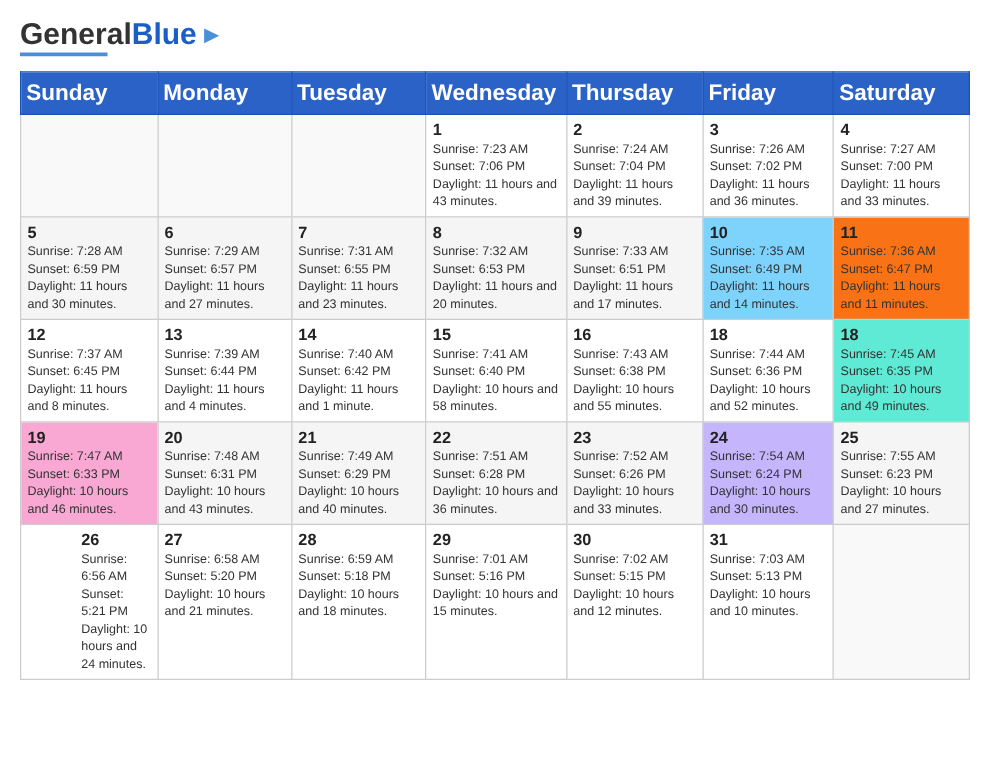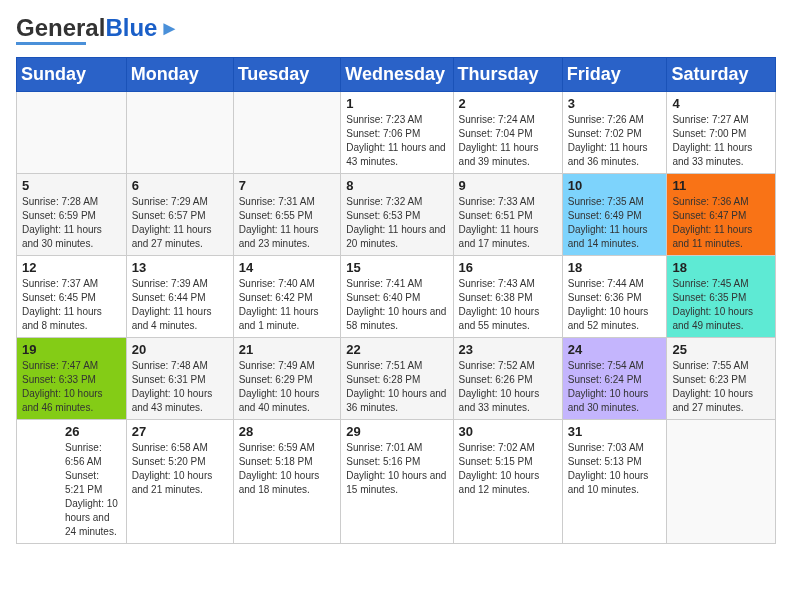--- a/index.html
+++ b/index.html
@@ -260,21 +260,21 @@
         </td>
         <td style="background: #5eead4;">
           <span class="day-num">18</span>
           <div class="day-info">Sunrise: 7:45 AM
 Sunset: 6:35 PM
 Daylight: 10 hours
 and 49 minutes.</div>
         </td>
       </tr>
       <tr>
-        <td style="background: #84cc16; margin-top: 28px;">
+        <td style="background: #f9a8d4; margin-top: 28px;">
           <span class="day-num">19</span>
           <div class="day-info">Sunrise: 7:47 AM
 Sunset: 6:33 PM
 Daylight: 10 hours
 and 46 minutes.</div>
         </td>
         <td style="background: rgb(245, 245, 245);">
           <span class="day-num">20</span>
           <div class="day-info">Sunrise: 7:48 AM
 Sunset: 6:31 PM

